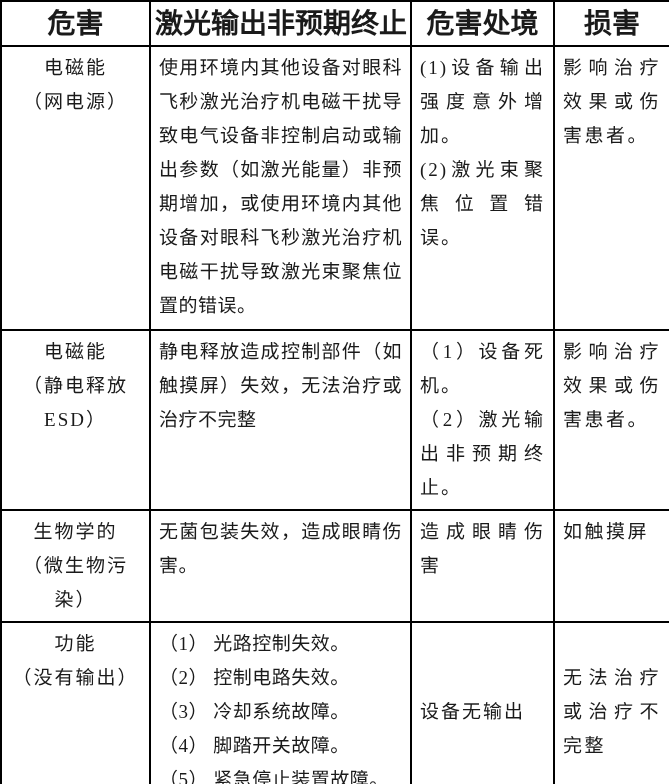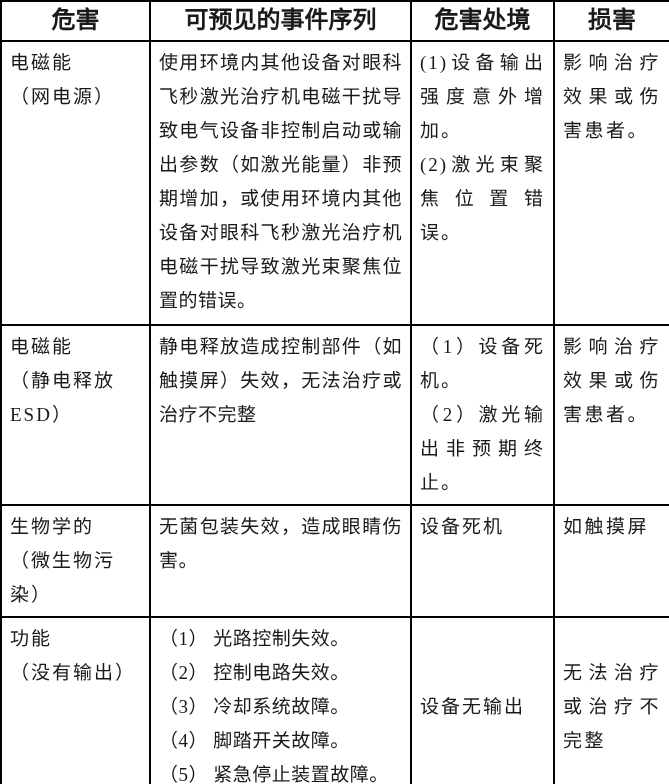--- a/index.html
+++ b/index.html
@@ -22,38 +22,38 @@
     border: 2px solid #000000;
     padding: 4px 8px;
     vertical-align: top;
     font-size: 19px;
     line-height: 34px;
     white-space: pre-line;
     overflow: hidden;
     box-sizing: border-box;
   }
   .doc-table thead th {
-    font-size: 24px;
+    font-size: 28px;
     font-weight: 700;
     text-align: center;
     vertical-align: middle;
     line-height: 1.4;
     white-space: nowrap;
     padding: 2px 4px;
   }
   thead tr        { height: 36px; }
   tbody tr:nth-child(1) { height: 284px; }
   tbody tr:nth-child(2) { height: 142px; }
   tbody tr:nth-child(3) { height: 103px; }
   tbody tr:nth-child(4) { height: 173px; }
   tbody tr:nth-child(5) { height: 42px; }
 
   td.col-hazard {
     letter-spacing: 2px;
-    text-align: left;
+    text-align: center;
   }
   td.col-events {
     text-align: justify;
     text-justify: inter-ideograph;
     letter-spacing: 0.5px;
     margin-top: 44px;
   }
   td.col-situation {
     text-align: justify;
     text-justify: inter-ideograph;
@@ -77,21 +77,21 @@
 <table class="doc-table">
   <colgroup>
     <col style="width:149px">
     <col style="width:261px">
     <col style="width:143px">
     <col style="width:116px">
   </colgroup>
   <thead>
     <tr>
       <th>危害</th>
-      <th>可预见的事件序列</th>
+      <th>激光输出非预期终止</th>
       <th>危害处境</th>
       <th>损害</th>
     </tr>
   </thead>
   <tbody>
     <tr>
       <td class="col-hazard">电磁能
 （网电源）</td>
       <td class="col-events">使用环境内其他设备对眼科飞秒激光治疗机电磁干扰导致电气设备非控制启动或输出参数（如激光能量）非预期增加，或使用环境内其他设备对眼科飞秒激光治疗机电磁干扰导致激光束聚焦位置的错误。</td>
       <td class="col-situation">(1)设备输出强度意外增加。
@@ -103,21 +103,21 @@
 （静电释放ESD）</td>
       <td class="col-events">静电释放造成控制部件（如触摸屏）失效，无法治疗或治疗不完整</td>
       <td class="col-situation">（1）设备死机。
 （2）激光输出非预期终止。</td>
       <td class="col-harm">影响治疗效果或伤害患者。</td>
     </tr>
     <tr>
       <td class="col-hazard">生物学的
 （微生物污染）</td>
       <td class="col-events">无菌包装失效，造成眼睛伤害。</td>
-      <td class="col-situation">设备死机</td>
+      <td class="col-situation">造成眼睛伤害</td>
       <td class="col-harm">如触摸屏</td>
     </tr>
     <tr class="row-mid">
       <td class="col-hazard">功能
 （没有输出）</td>
       <td class="col-events">（1） 光路控制失效。
 （2） 控制电路失效。
 （3） 冷却系统故障。
 （4） 脚踏开关故障。
 （5） 紧急停止装置故障。</td>

